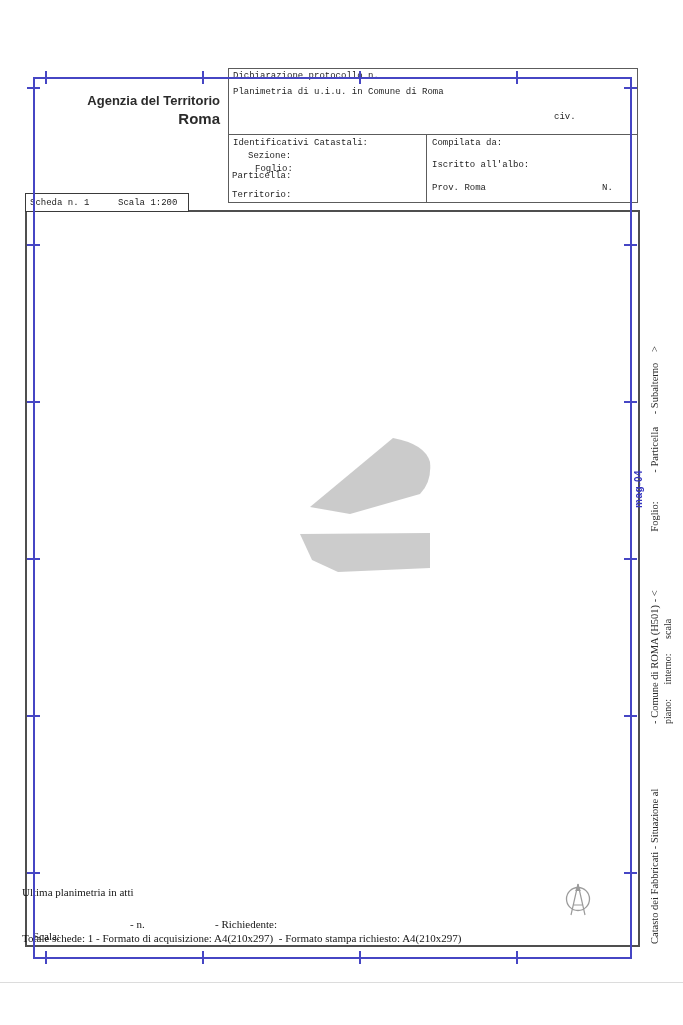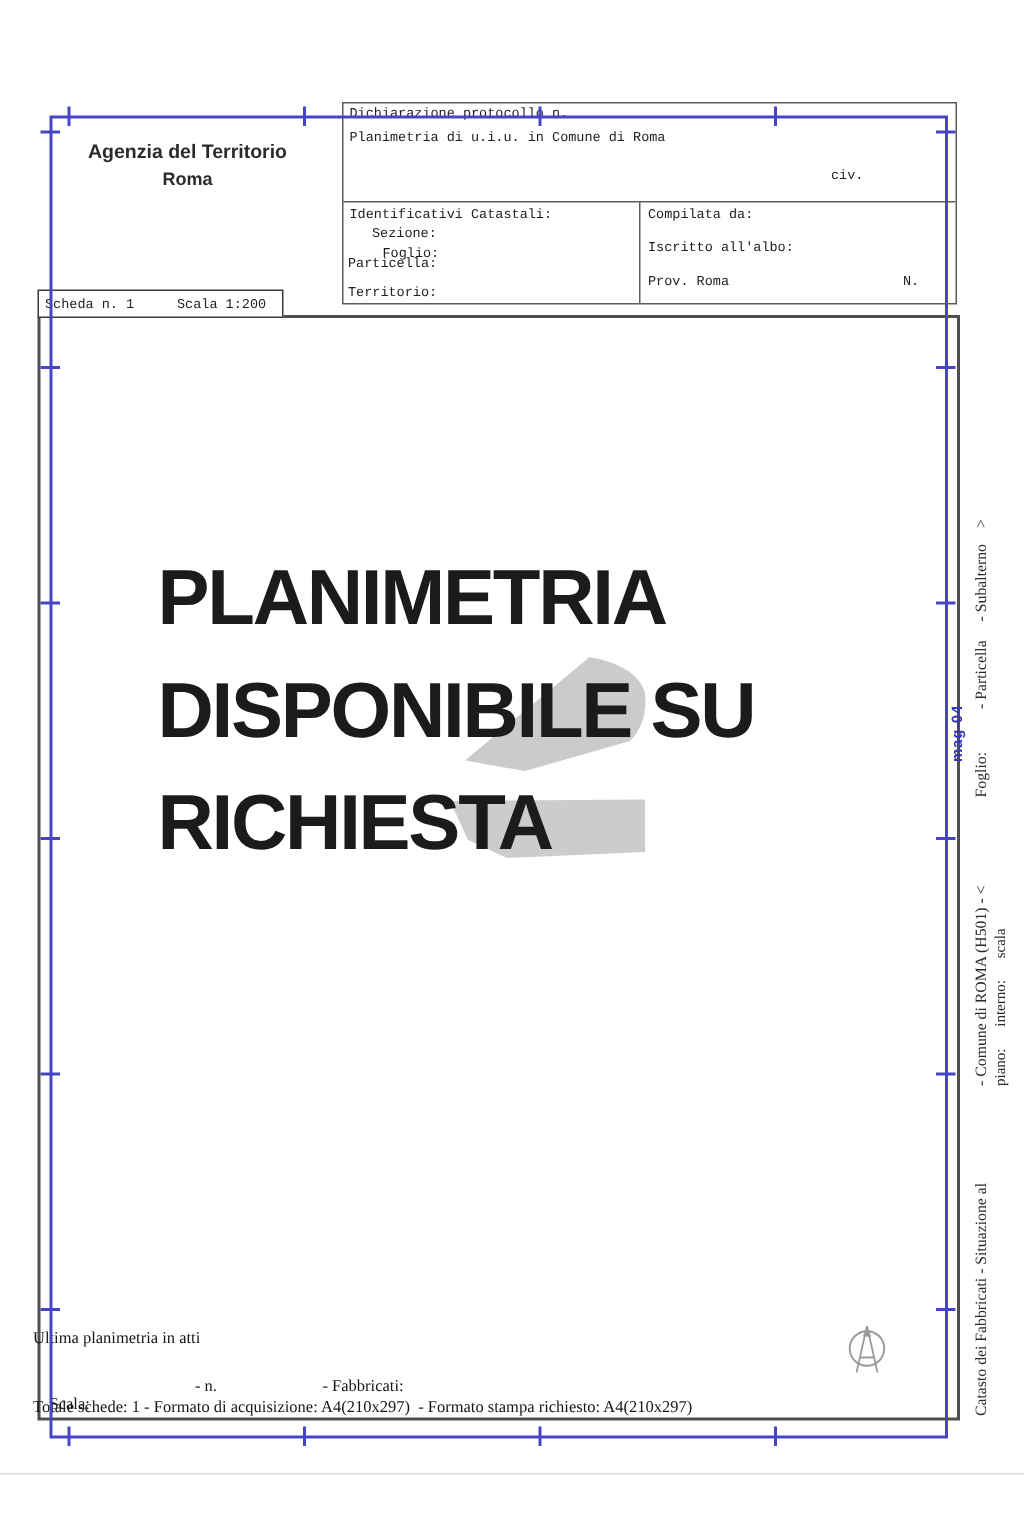--- a/index.html
+++ b/index.html
@@ -12,26 +12,26 @@
 
   
   .photo-edge { position:absolute; left:0; top:982px; width:683px; height:1px; background:#dcdcdc; z-index:0; }
 
   
   .blue-frame { position:absolute; left:33px; top:77px; width:599px; height:882px;
                 border:2px solid #4646c4; z-index:40; pointer-events:none; }
   .tick { position:absolute; background:#4646c4; z-index:41; }
 
   
-  .agency { position:absolute; left:30px; top:92px; width:190px; text-align:center;
+  .agency { position:absolute; left:30px; top:92px; width:190px; text-align:right;
             font-family:"Liberation Sans", sans-serif; font-weight:bold; color:#2b2b2b; z-index:30; }
   .agency .l1 { font-size:13px; line-height:18px; }
   .agency .l2 { font-size:16px; line-height:20px; letter-spacing:0.5px; }
   .agency .l3 { font-size:13px; line-height:18px; }
-  .agency .l4 { font-size:12px; line-height:18px; }
+  .agency .l4 { font-size:15px; line-height:18px; }
 
   
   .scheda-box { position:absolute; left:25px; top:193px; width:164px; height:19px;
                 border:1px solid #3a3a3a; background:#fff; z-index:30;
                 font-family:"Liberation Mono", monospace; font-size:9px; color:#222; }
   .scheda-box .num { position:absolute; left:4px; top:4px; }
   .scheda-box .scala { position:absolute; left:92px; top:4px; }
 
   
   .header-box { position:absolute; left:228px; top:68px; width:410px; height:135px;
@@ -83,25 +83,20 @@
 
   <div class="photo-edge"></div>
 
   <div class="sheet-frame"></div>
 
   <svg class="wm-svg" width="683" height="1025">
     <path d="M 310 507 L 393 438 Q 425 444 430 462 Q 432 482 420 494 L 350 514 Z" fill="#a0a0a0" opacity="0.55"></path>
     <path d="M 300 534 L 430 533 L 430 568 L 338 572 L 312 560 Z" fill="#9a9a9a" opacity="0.5"></path>
   </svg>
 
-  <div class="big-title">
-    <div>PLANIMETRIA</div>
-    <div>DISPONIBILE SU</div>
-    <div>RICHIESTA</div>
-  </div>
 
   <div class="agency">
     <div class="l1">Agenzia del Territorio</div>
     <div class="l4">Roma</div>
   </div>
 
   <div class="scheda-box">
     <span class="num">Scheda n. 1</span>
     <span class="scala">Scala 1:200</span>
   </div>
@@ -131,21 +126,21 @@
   <svg class="compass-svg" width="42" height="48">
     <circle cx="20" cy="23" r="11.5" fill="none" stroke="#9b9b9b" stroke-width="1.3"></circle>
     <path d="M20 8 L13 39 M20 8 L27 39 M15 29 L25 29" fill="none" stroke="#9b9b9b" stroke-width="1.2"></path>
     <path d="M20 8 L17.2 15 L22.8 15 Z" fill="#9b9b9b"></path>
   </svg>
 
   <div class="footer f1">Ultima planimetria in atti</div>
   <div class="footer f2">
     <span>Scala:</span>
     <span class="nlab">- n.</span>
-    <span class="rlab">- Fabbricati:</span>
+    <span class="rlab">- Richiedente:</span>
   </div>
   <div class="footer f3">Totale schede: 1 - Formato di acquisizione: A4(210x297)  - Formato stampa richiesto: A4(210x297)</div>
 
   <div class="vrot vtext1">
     <span>Catasto dei Fabbricati - Situazione al</span>
     <span class="g-comune">- Comune di ROMA (H501) - &lt;</span>
     <span class="g-foglio">Foglio:</span>
     <span class="g-part">- Particella</span>
     <span class="g-sub">- Subalterno</span>
     <span class="g-close">&gt;</span>

